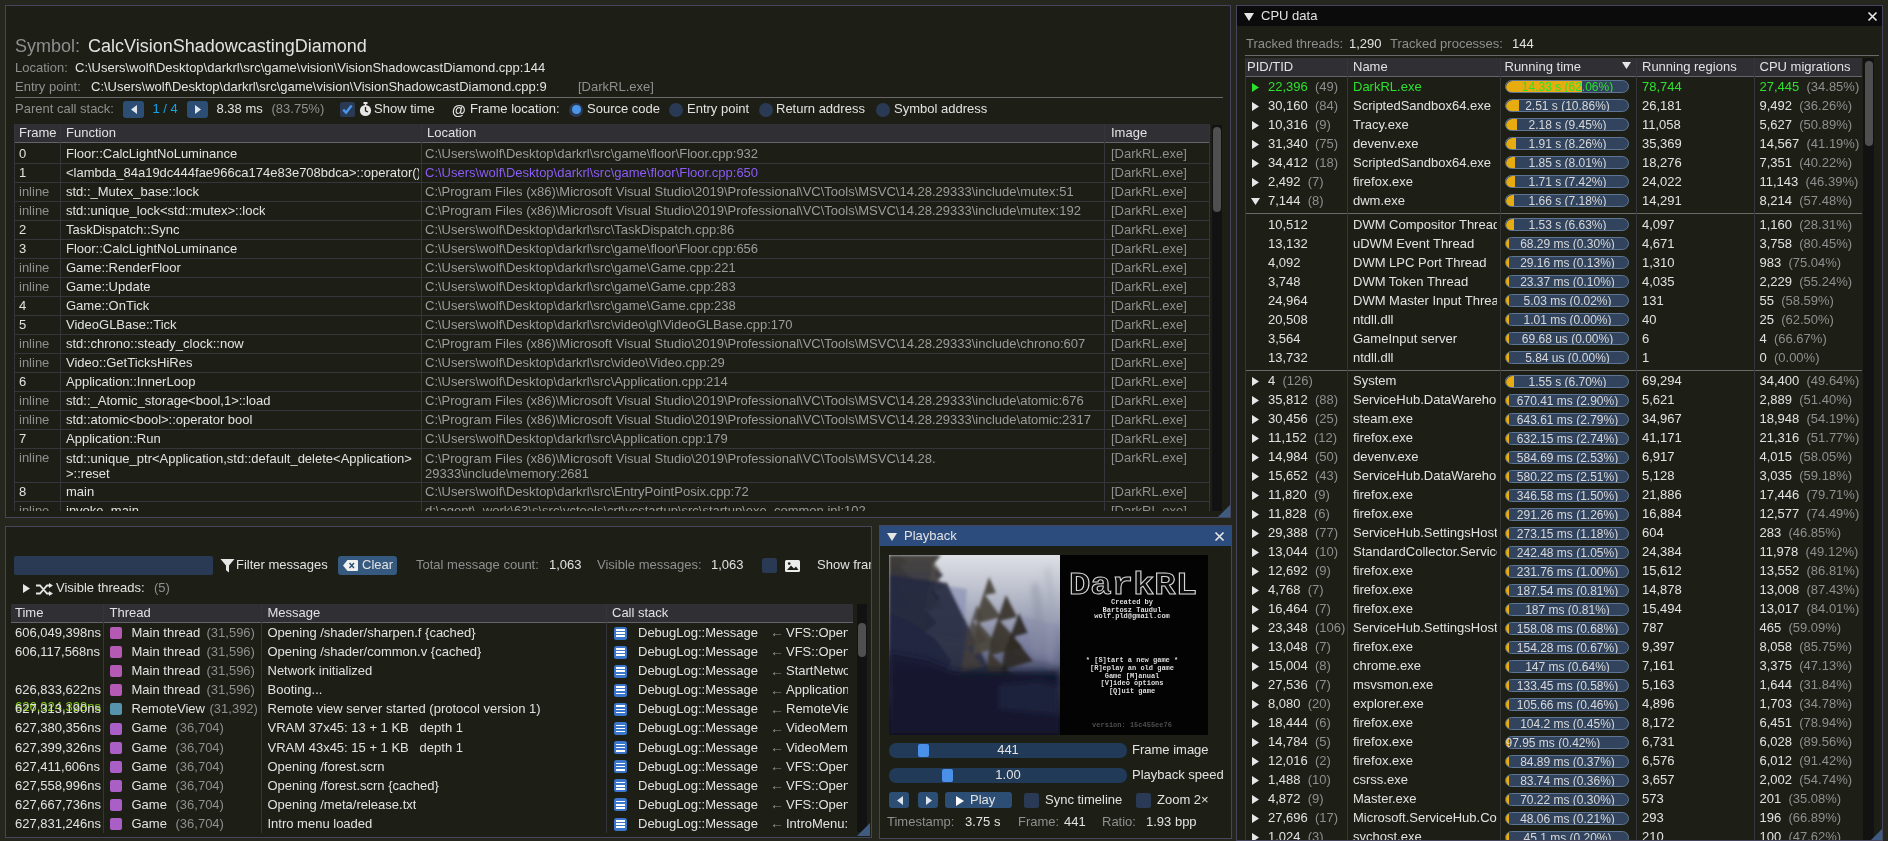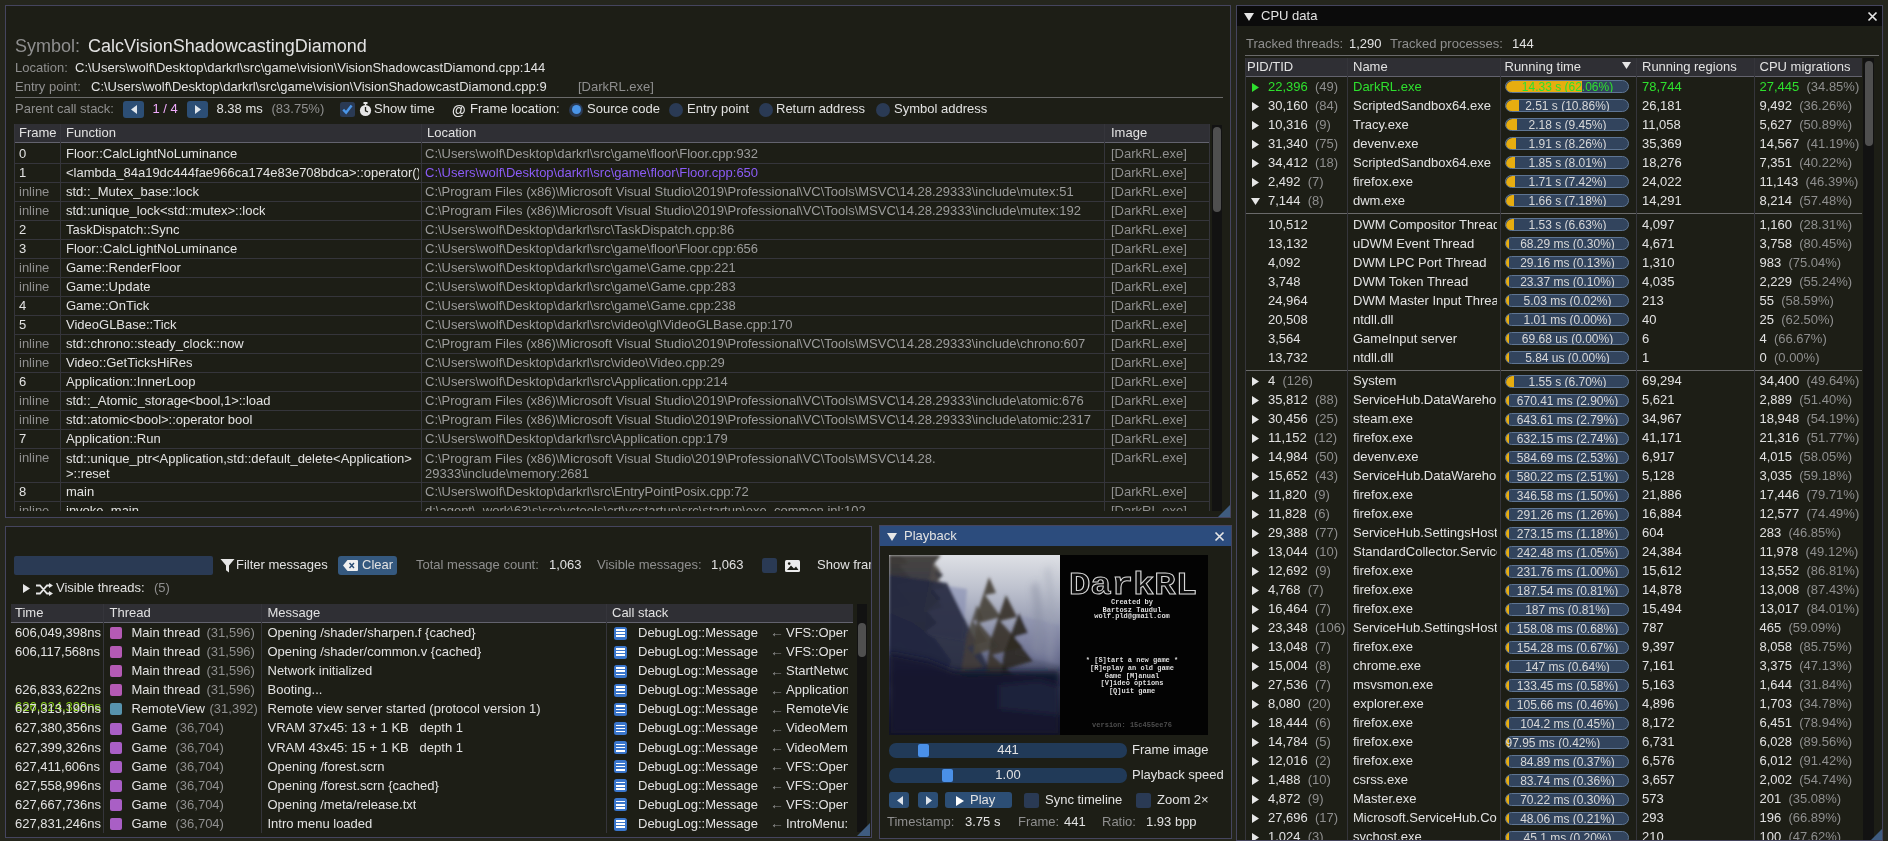--- a/index.html
+++ b/index.html
@@ -14,21 +14,21 @@
     <div style="position:absolute;left:9px;top:72.9px;font:13px 'Liberation Sans',sans-serif;color:#8f8f8f;white-space:pre;">Entry point:</div>
     <div style="position:absolute;left:85px;top:72.9px;font:13px 'Liberation Sans',sans-serif;color:#e2e2e2;white-space:pre;">C:\Users\wolf\Desktop\darkrl\src\game\vision\VisionShadowcastDiamond.cpp:9</div>
     <div style="position:absolute;left:572px;top:72.9px;font:13px 'Liberation Sans',sans-serif;color:#8f8f8f;white-space:pre;">[DarkRL.exe]</div>
     <div style="position:absolute;left:9px;top:91px;width:1208px;height:1px;background:#6a6a6a"></div>
     <div style="position:absolute;left:9px;top:95.4px;font:13px 'Liberation Sans',sans-serif;color:#8f8f8f;white-space:pre;">Parent call stack:</div>
     <div style="position:absolute;left:117px;top:94.5px;width:21px;height:17px;border-radius:3px;background:#2c4e75">
       <svg style="position:absolute;left:8.0px;top:4.0px" width="6" height="9">
         <path d="M6 0 L0 4.5 L6 9 Z" fill="#dfe5ec"></path>
       </svg>
     </div>
-    <div style="position:absolute;left:146.5px;top:95.4px;font:13px 'Liberation Sans',sans-serif;color:#f0abfc;white-space:pre;">1 / 4</div>
+    <div style="position:absolute;left:146.5px;top:95.4px;font:13px 'Liberation Sans',sans-serif;color:#0ea5e9;white-space:pre;">1 / 4</div>
     <div style="position:absolute;left:181px;top:94.5px;width:21px;height:17px;border-radius:3px;background:#2c4e75">
       <svg style="position:absolute;left:8.0px;top:4.0px" width="6" height="9">
         <path d="M0 0 L6 4.5 L0 9 Z" fill="#dfe5ec"></path>
       </svg>
     </div>
     <div style="position:absolute;left:210.5px;top:95.4px;font:13px 'Liberation Sans',sans-serif;color:#e2e2e2;white-space:pre;">8.38 ms</div>
     <div style="position:absolute;left:265.5px;top:95.4px;font:13px 'Liberation Sans',sans-serif;color:#8f8f8f;white-space:pre;">(83.75%)</div>
     <div style="position:absolute;left:333.5px;top:96px;width:15px;height:15px;border-radius:2.5px;background:#2a3a54">
       <svg width="15" height="15" viewBox="0 0 15 15" style="position:absolute;left:0;top:0">
         <path d="M3.2 7.6 L6.1 10.6 L11.6 3.6" stroke="#4a95e8" stroke-width="2.4" fill="none"></path>
@@ -600,21 +600,21 @@
         <div style="position:absolute;left:0;top:0;width:124px;text-align:center;font:12px 'Liberation Sans',sans-serif;color:#d8d8d8;line-height:13px;white-space:nowrap">23.37 ms (0.10%)</div>
       </div>
       <div style="position:absolute;left:405px;top:267.9px;font:13px 'Liberation Sans',sans-serif;color:#e2e2e2;white-space:pre;">4,035</div>
       <div style="position:absolute;left:522.5px;top:267.9px;font:13px 'Liberation Sans',sans-serif;color:#e2e2e2;white-space:pre">2,229<span style="color:#8f8f8f">  (55.24%)</span></div>
       <div style="position:absolute;left:31px;top:286.9px;font:13px 'Liberation Sans',sans-serif;color:#e2e2e2;white-space:pre;">24,964</div>
       <div style="position:absolute;left:116px;top:286.9px;font:13px 'Liberation Sans',sans-serif;color:#e2e2e2;white-space:pre;max-width:143.5px;overflow:hidden;">DWM Master Input Thread</div>
       <div style="position:absolute;left:267.5px;top:288.0px;width:124px;height:13px;border-radius:6.5px;background:#32445d;border:1px solid #5e7593;overflow:hidden">
         <div style="position:absolute;left:0;top:0;width:3px;height:13px;background:#e7ad10;border-radius:6.5px 0 0 6.5px"></div>
         <div style="position:absolute;left:0;top:0;width:124px;text-align:center;font:12px 'Liberation Sans',sans-serif;color:#d8d8d8;line-height:13px;white-space:nowrap">5.03 ms (0.02%)</div>
       </div>
-      <div style="position:absolute;left:405px;top:286.9px;font:13px 'Liberation Sans',sans-serif;color:#e2e2e2;white-space:pre;">213</div>
+      <div style="position:absolute;left:405px;top:286.9px;font:13px 'Liberation Sans',sans-serif;color:#e2e2e2;white-space:pre;">131</div>
       <div style="position:absolute;left:522.5px;top:286.9px;font:13px 'Liberation Sans',sans-serif;color:#e2e2e2;white-space:pre">55<span style="color:#8f8f8f">  (58.59%)</span></div>
       <div style="position:absolute;left:31px;top:305.9px;font:13px 'Liberation Sans',sans-serif;color:#e2e2e2;white-space:pre;">20,508</div>
       <div style="position:absolute;left:116px;top:305.9px;font:13px 'Liberation Sans',sans-serif;color:#e2e2e2;white-space:pre;max-width:143.5px;overflow:hidden;">ntdll.dll</div>
       <div style="position:absolute;left:267.5px;top:307.0px;width:124px;height:13px;border-radius:6.5px;background:#32445d;border:1px solid #5e7593;overflow:hidden">
         <div style="position:absolute;left:0;top:0;width:3px;height:13px;background:#e7ad10;border-radius:6.5px 0 0 6.5px"></div>
         <div style="position:absolute;left:0;top:0;width:124px;text-align:center;font:12px 'Liberation Sans',sans-serif;color:#d8d8d8;line-height:13px;white-space:nowrap">1.01 ms (0.00%)</div>
       </div>
       <div style="position:absolute;left:405px;top:305.9px;font:13px 'Liberation Sans',sans-serif;color:#e2e2e2;white-space:pre;">40</div>
       <div style="position:absolute;left:522.5px;top:305.9px;font:13px 'Liberation Sans',sans-serif;color:#e2e2e2;white-space:pre">25<span style="color:#8f8f8f">  (62.50%)</span></div>
       <div style="position:absolute;left:31px;top:324.9px;font:13px 'Liberation Sans',sans-serif;color:#e2e2e2;white-space:pre;">3,564</div>

